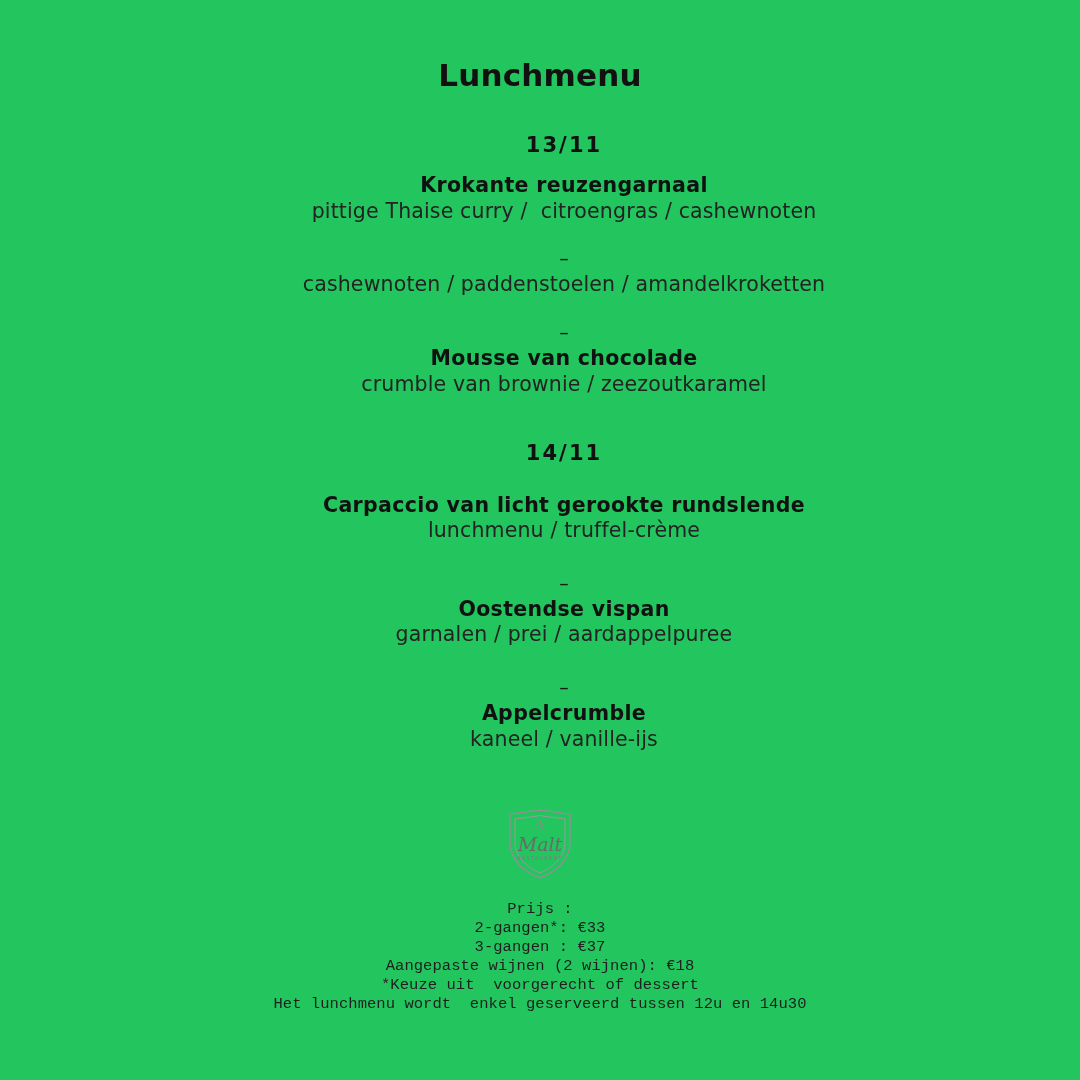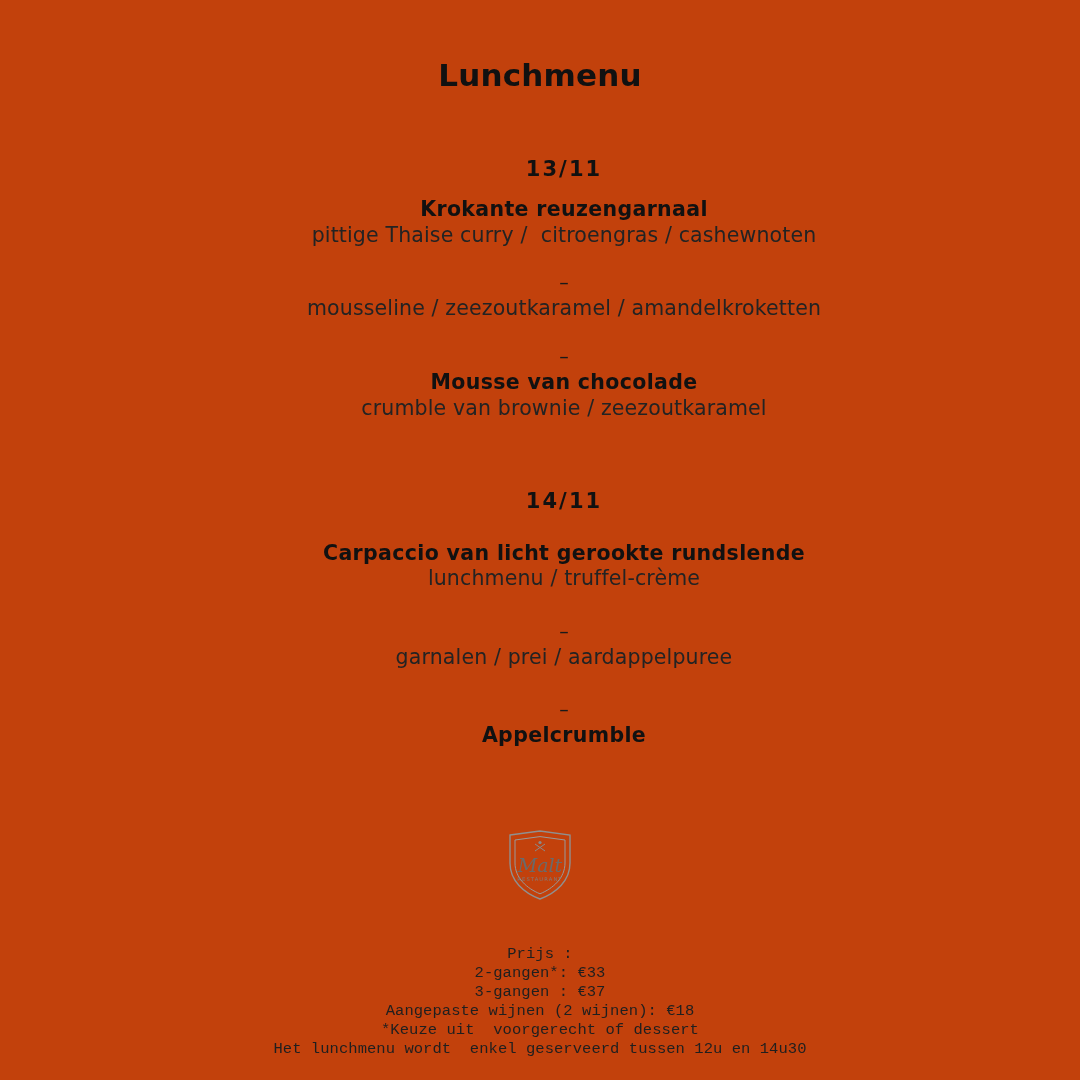--- a/index.html
+++ b/index.html
@@ -16,22 +16,21 @@
   }
 
   .menu-page {
     width: 1080px;
     height: 1080px;
     box-sizing: border-box;
     display: flex;
     flex-direction: column;
     align-items: center;
     padding-top: 58px;
-    background: #c2410c;
-    gap: 24px;
+    background: #22c55e;
   }
 
   .menu-title {
     font-size: 31px;
     font-weight: 700;
     letter-spacing: 0.2px;
     line-height: 1.1;
     text-align: center;
     color: #111111;
     margin: 0;
@@ -152,21 +151,21 @@
     <div class="day-date">13/11</div>
     <div class="course-list">
 
       <div class="course c0">
         <div class="course-name">Krokante reuzengarnaal</div>
         <div class="course-desc">pittige Thaise curry /  citroengras / cashewnoten</div>
       </div>
 
       <div class="course c1">
         <div class="course-sep">–</div>
-        <div class="course-desc">mousseline / zeezoutkaramel / amandelkroketten</div>
+        <div class="course-desc">cashewnoten / paddenstoelen / amandelkroketten</div>
       </div>
 
       <div class="course c2">
         <div class="course-sep">–</div>
         <div class="course-name">Mousse van chocolade</div>
         <div class="course-desc">crumble van brownie / zeezoutkaramel</div>
       </div>
 
     </div>
   </section>
@@ -175,26 +174,28 @@
     <div class="day-date">14/11</div>
     <div class="course-list">
 
       <div class="course c0">
         <div class="course-name">Carpaccio van licht gerookte rundslende</div>
         <div class="course-desc">lunchmenu / truffel-crème</div>
       </div>
 
       <div class="course c1">
         <div class="course-sep">–</div>
+        <div class="course-name">Oostendse vispan</div>
         <div class="course-desc">garnalen / prei / aardappelpuree</div>
       </div>
 
       <div class="course c2">
         <div class="course-sep">–</div>
         <div class="course-name">Appelcrumble</div>
+        <div class="course-desc">kaneel / vanille-ijs</div>
       </div>
 
     </div>
   </section>
 
   <svg class="brand-logo" viewBox="0 0 66 72">
     <path d="M3 6 L33 2 L63 6 L63 34 C63 52 49 64 33 70 C17 64 3 52 3 34 Z" fill="none" stroke="#909090" stroke-width="1.4"></path>
     <path d="M8 11 L33 7.6 L58 11 L58 34 C58 49 46 59.5 33 64.8 C20 59.5 8 49 8 34 Z" fill="none" stroke="#9a9a9a" stroke-width="1"></path>
     <g stroke="#8a8a8a" stroke-width="1" fill="none">
       <path d="M28 22 L38 15"></path>

